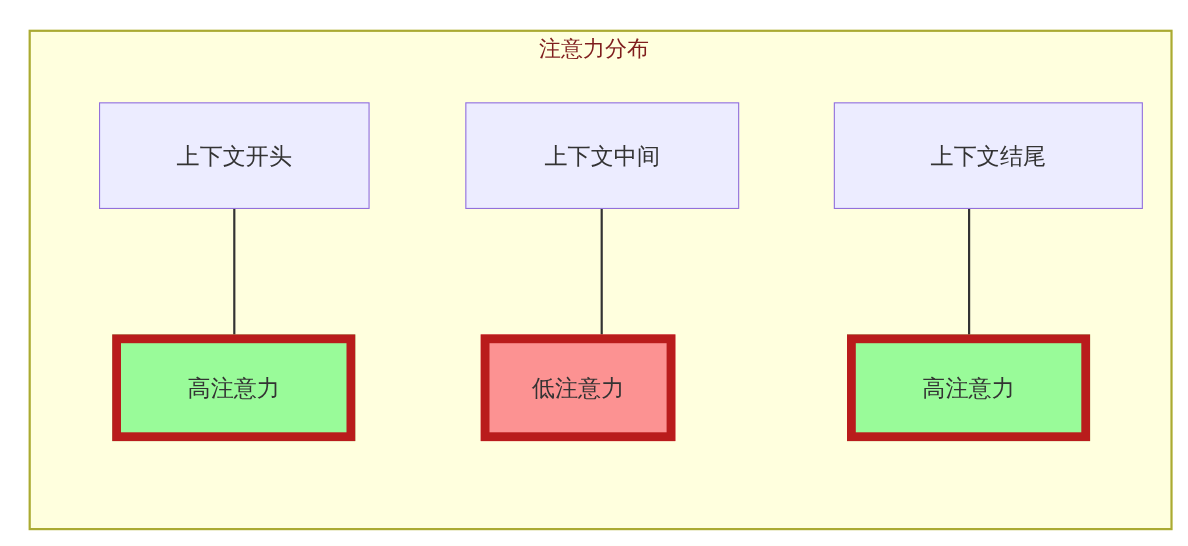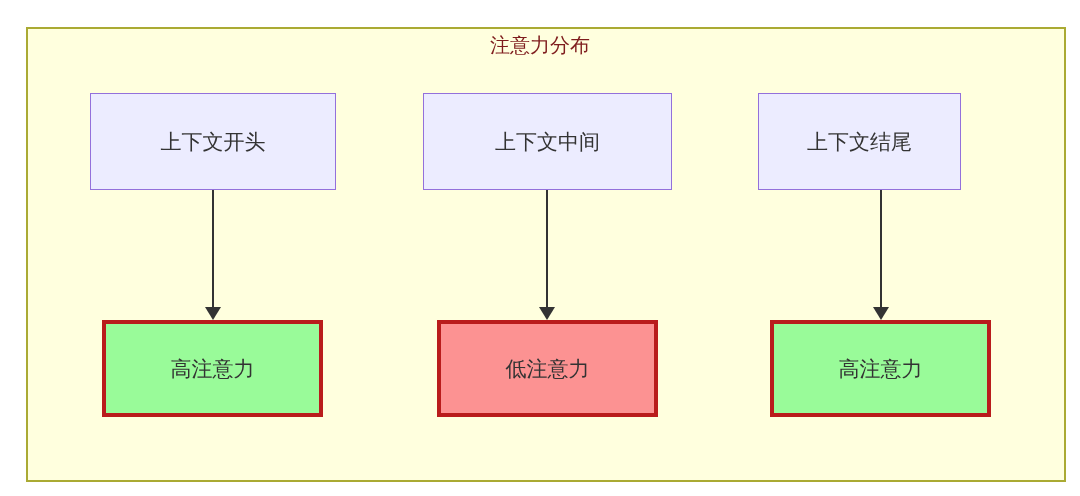--- a/index.html
+++ b/index.html
@@ -42,33 +42,33 @@
     color: #333333;
     text-align: center;
   }
   .node.src {
     top: 93px;
     height: 97px;
     background: #ececff;
     border: 1.5px solid #9370db;
   }
   .node.dst {
-    top: 320px;
+    top: 304px;
     height: 97px;
-    border: 4px solid #b91c1c;
+    border: 8px solid #b91c1c;
   }
   .dst.high { background: #99fb99; }
   .dst.low  { background: #fc9292; }
 
   .src.c1 { left: 90px;  width: 246px; }
   .src.c2 { left: 423px; width: 249px; }
-  .src.c3 { left: 758px; width: 203px; }
+  .src.c3 { left: 758px; width: 281px; }
 
   .dst.c1 { left: 102px; width: 221px; }
-  .dst.c2 { left: 437px; width: 221px; }
+  .dst.c2 { left: 437px; width: 177px; }
   .dst.c3 { left: 770px; width: 221px; }
 
   .arrow {
     position: absolute;
     top: 190px;
     width: 16px;
     height: 130px;
   }
   .arrow.a1 { left: 205px; }
   .arrow.a2 { left: 539px; }

